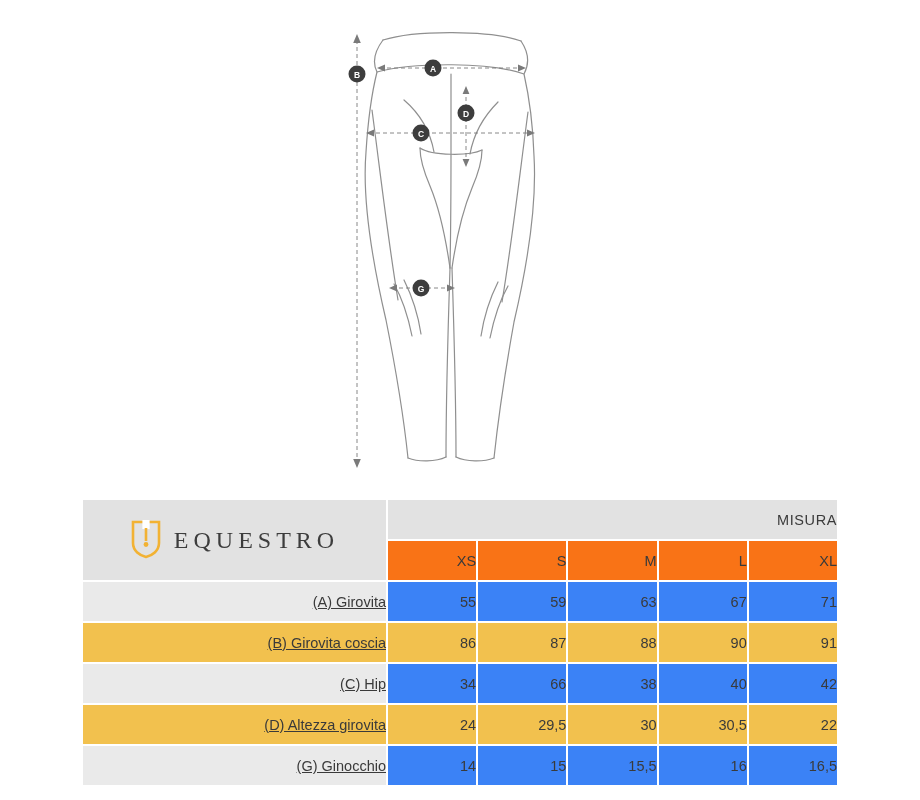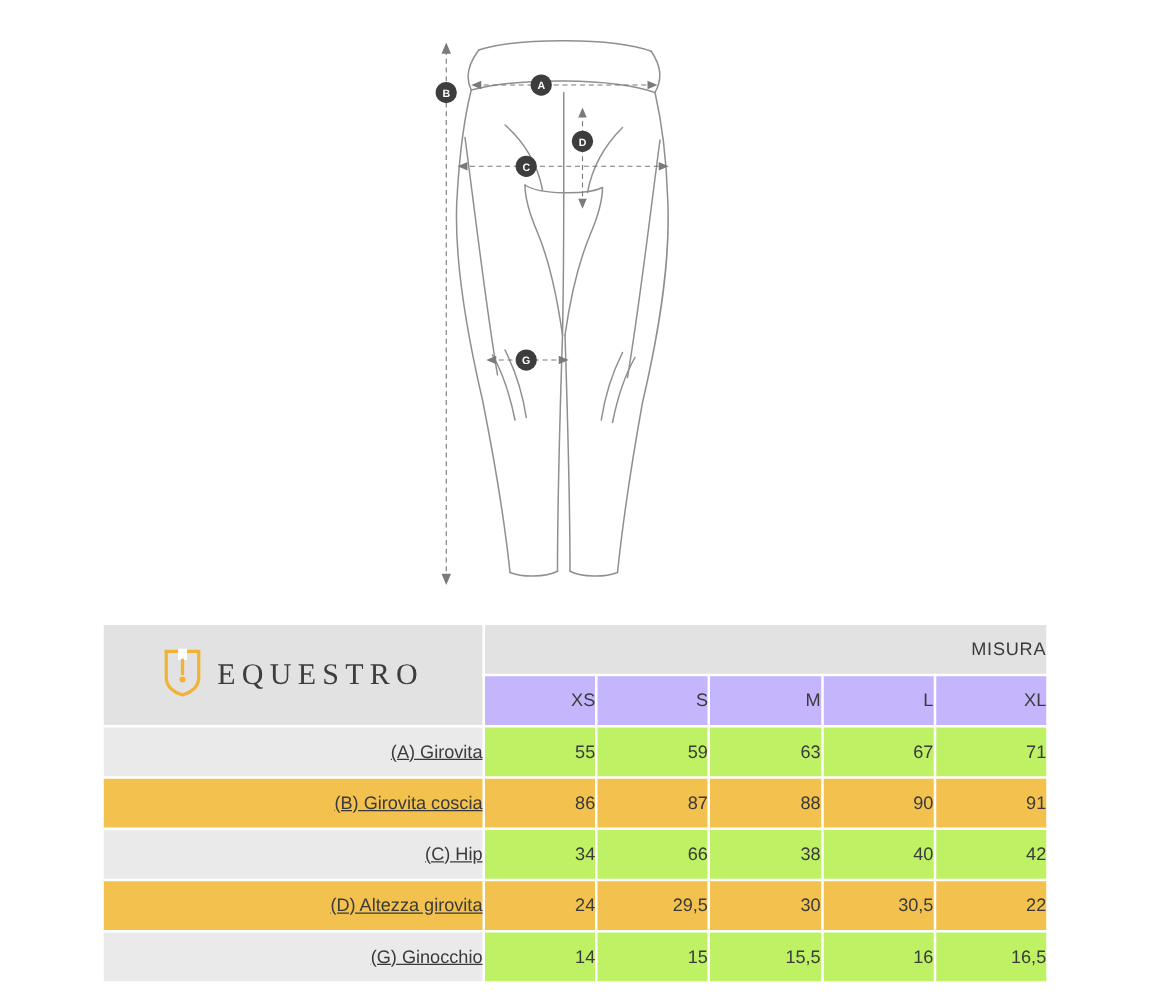--- a/index.html
+++ b/index.html
@@ -67,37 +67,37 @@
     font-weight: normal;
   }
   .misura-cell {
     background: #e2e2e2;
     font-size: 15px;
     letter-spacing: 0.6px;
     color: #3a3a3a;
     height: 43px;
   }
   .size-head {
-    background: #c4b5fd;
+    background: #f97316;
     font-weight: bold;
     font-size: 14.5px;
     color: #3a3a3a;
     height: 41px;
     margin-top: 47px;
   }
   .row-label {
     text-align: left;
     padding-left: 14px;
     font-size: 14.5px;
     color: #3a3a3a;
     text-decoration: underline;
   }
   .row-label.bold { font-weight: bold; }
   .row-grey .row-label { background: #eaeaea; }
-  .row-grey td.val { background: #bef264; }
+  .row-grey td.val { background: #3b82f6; }
   .row-yellow .row-label { background: #f2c14e; }
   .row-yellow td.val { background: #f2c14e; }
 </style>
 </head>
 <body>
 
 <div id="page">
 
   <div id="diagram">
     <svg width="920" height="492" viewBox="0 0 920 492" xmlns="http://www.w3.org/2000/svg">

